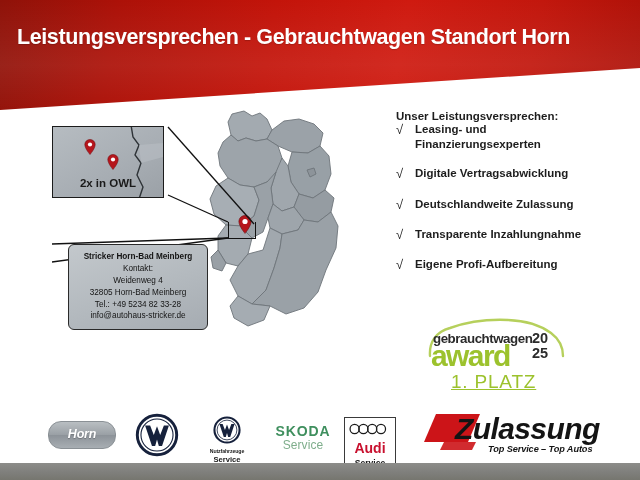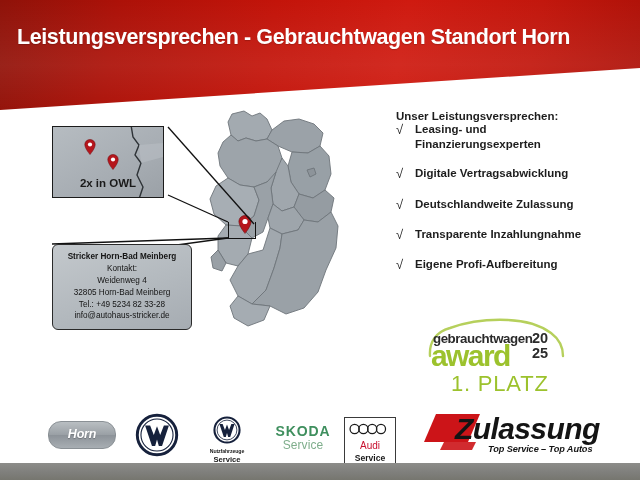--- a/index.html
+++ b/index.html
@@ -144,21 +144,21 @@
   #leader-lines {
     position: absolute;
     left: 0; top: 0;
     width: 640px; height: 480px;
     pointer-events: none;
   }
 
   
   #address-box {
     position: absolute;
-    left: 52px;
+    left: 68px;
     top: 244px;
     width: 128px;
     padding: 6px 5px 7px 5px;
     background: linear-gradient(160deg, #c3c8cc 0%, #b3b9be 55%, #a6acb2 100%);
     border: 1.4px solid #2a2a2a;
     border-radius: 6px;
     text-align: center;
   }
   #address-name {
     font-size: 8.2px;
@@ -212,23 +212,24 @@
     font-size: 14.5px;
     font-weight: bold;
     color: #2b2b2b;
     line-height: 1.02;
     text-align: left;
   }
   #award-platz {
     position: absolute;
     left: 27px;
     top: 59px;
-    font-size: 22px;
+    font-size: 19px;
     color: #9cc22d;
     letter-spacing: 0.8px;
+    text-decoration: underline;
   }
 
   
   #stricker-logo {
     position: absolute;
     left: 424px;
     top: 408px;
     width: 176px;
     height: 50px;
   }
@@ -319,22 +320,22 @@
     color: #7fae8c;
     letter-spacing: 0.1px;
     line-height: 1.1;
   }
   #audi-box {
     border: 1.2px solid #3a3a3a;
     padding: 3px 2px 2px 2px;
     background: #ffffff;
   }
   #audi-name {
-    font-size: 10px;
-    font-weight: normal;
+    font-size: 14px;
+    font-weight: bold;
     color: #c8102e;
     line-height: 1.25;
     margin-top: 1px;
   }
   #audi-service {
     font-size: 8.6px;
     font-weight: bold;
     color: #1a1a1a;
     line-height: 1.25;
   }

